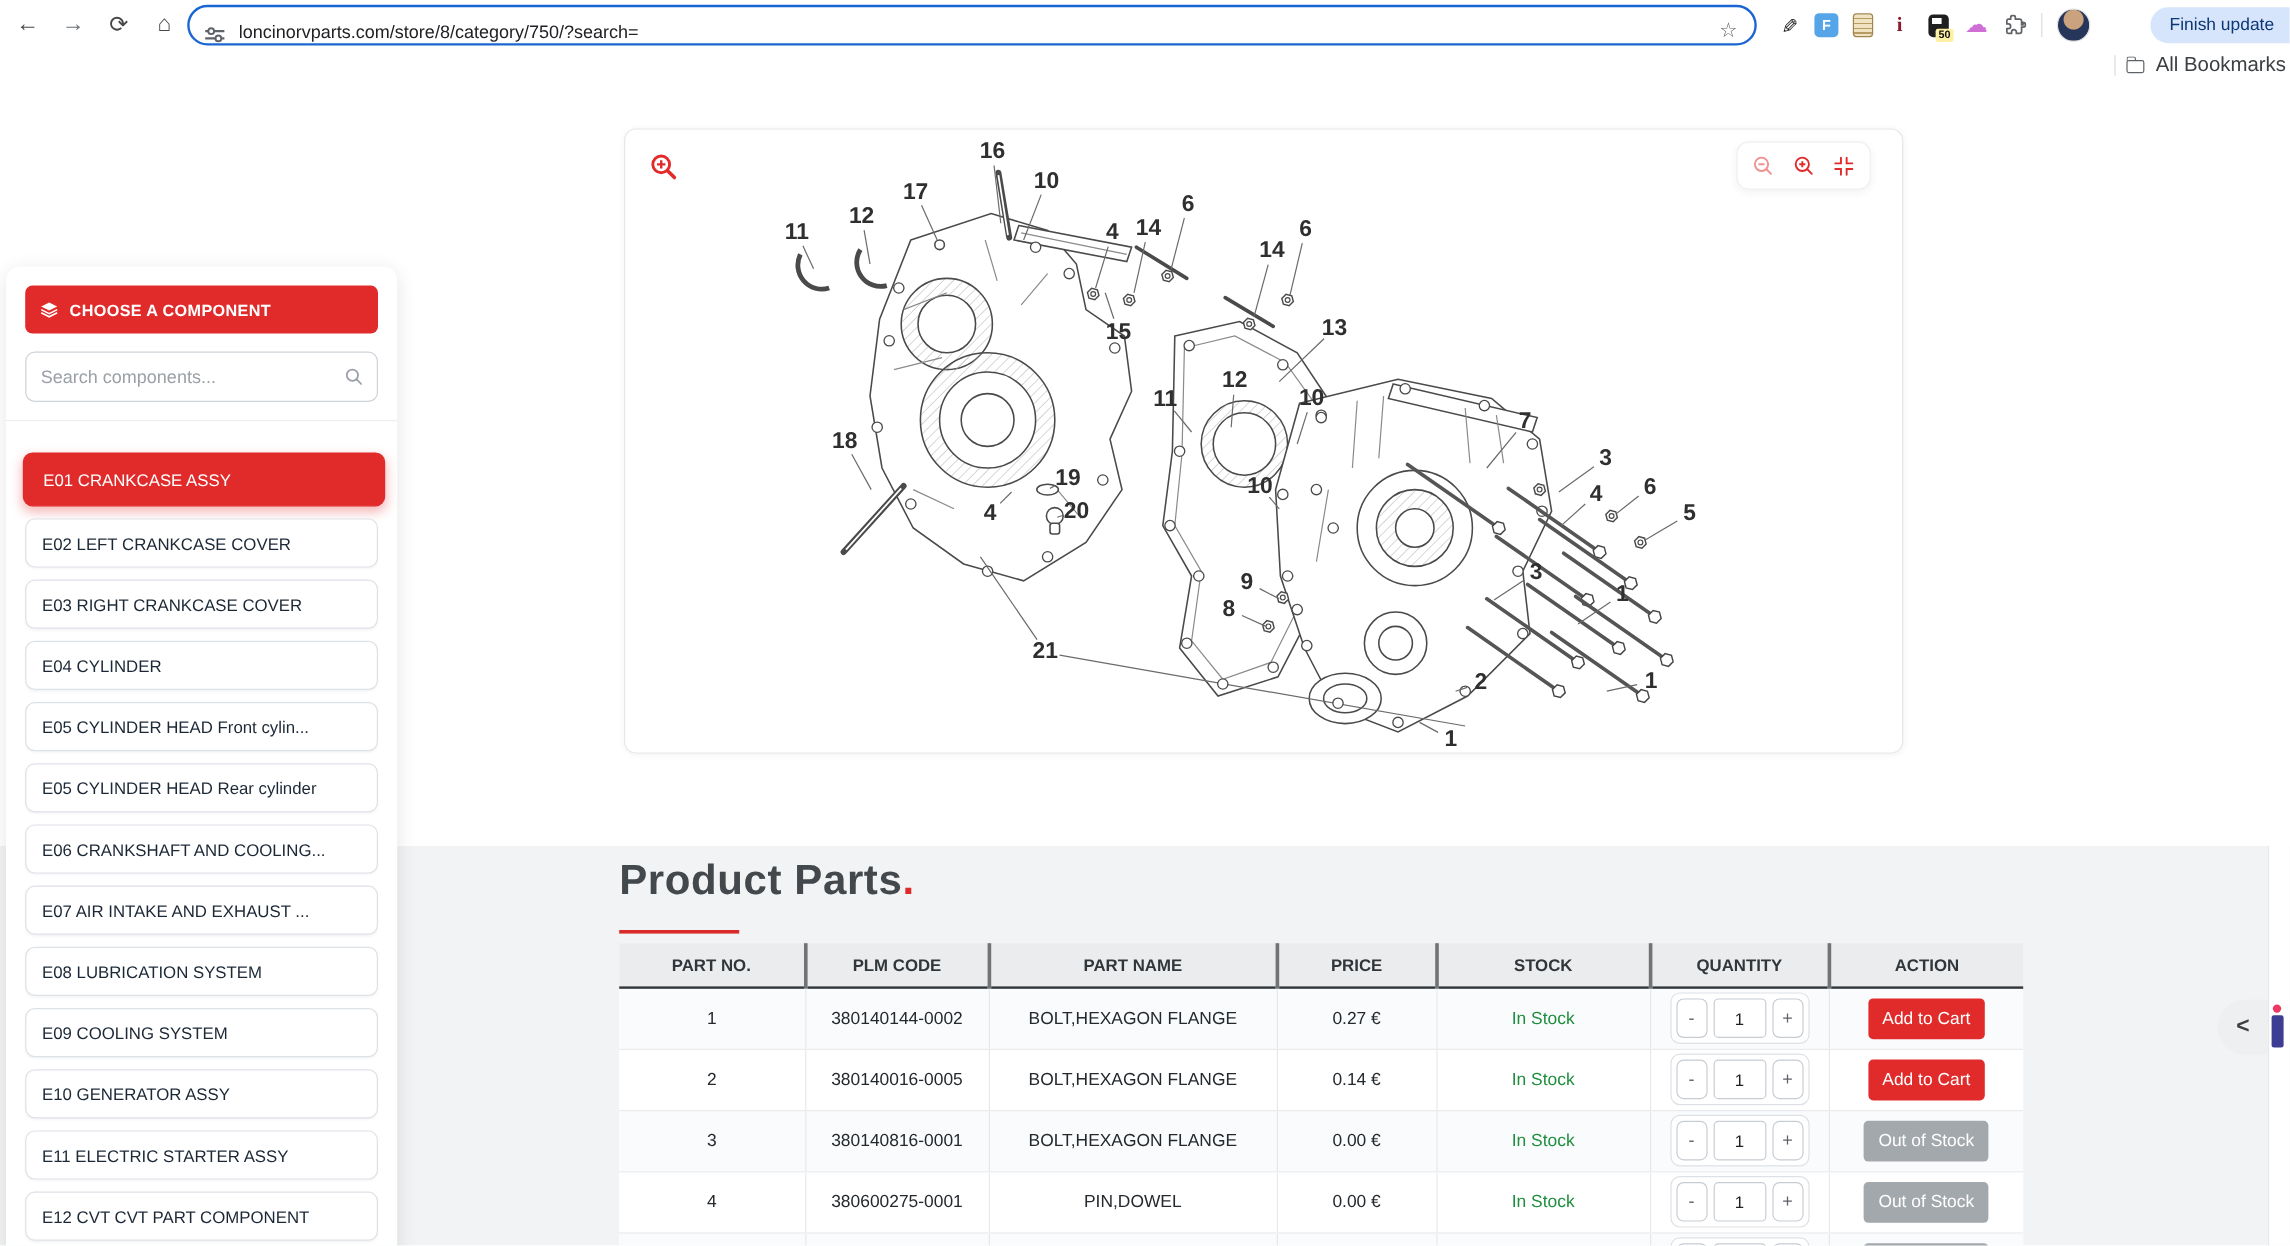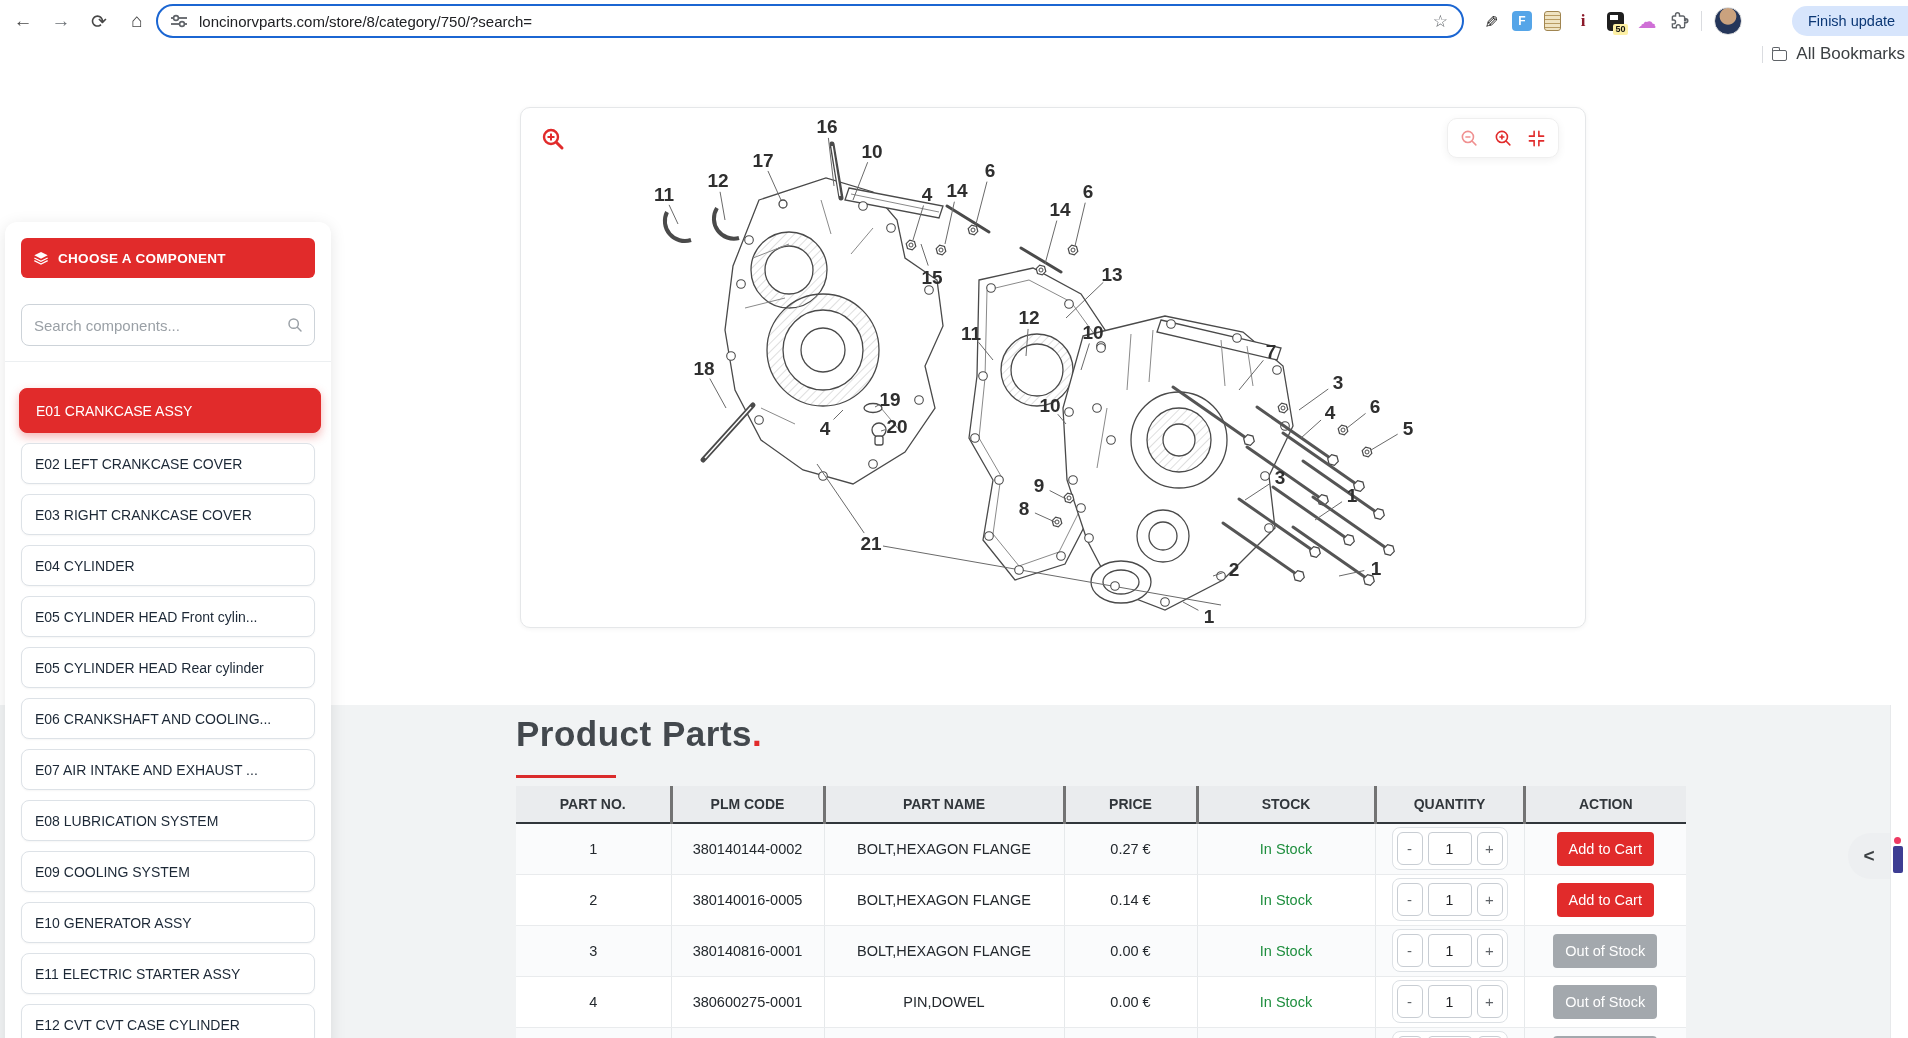--- a/index.html
+++ b/index.html
@@ -3,21 +3,21 @@
 <meta charset="utf-8">
 <style>
   * { margin:0; padding:0; box-sizing:border-box; font-family:"Liberation Sans", sans-serif; }
   html,body { width:1908px; height:1038px; overflow:hidden; background:#fff; position:relative; }
 
   
   .chrome-bar { position:absolute; top:0; left:0; width:1908px; height:42px; background:#fff; z-index:30; }
   .nav-group { position:absolute; left:6px; top:4px; display:flex; align-items:center; gap:4px; }
   .nav-btn { width:34px; height:34px; border-radius:50%; display:flex; align-items:center; justify-content:center; font-size:19px; color:#474747; cursor:pointer; }
   .nav-btn.fwd { color:#6b7075; }
-  .url-bar { position:absolute; left:156px; top:4px; width:1308px; height:34px; background:#fff; border:2px solid #1b66d2; border-radius:18px; display:flex; align-items:center; padding:0 12px 0 12px; gap:11px; }
+  .url-bar { position:absolute; left:156px; top:4px; width:1308px; height:34px; background:#fff; border:2px solid #1b66d2; border-radius:18px; display:flex; align-items:flex-end; padding:0 12px 0 12px; gap:11px; }
   .site-ctrl-icon { width:18px; height:14px; flex:0 0 auto; }
   .url-text { flex:1; font-size:15px; color:#202124; white-space:nowrap; overflow:hidden; }
   .star-icon { font-size:17px; color:#5f6368; padding:0 2px; cursor:pointer; }
   .ext-row { position:absolute; left:1480px; top:0; height:42px; display:flex; align-items:center; gap:12px; }
   .ext { width:20px; height:20px; display:flex; align-items:center; justify-content:center; cursor:pointer; position:relative; }
   .ext-pen { font-size:17px; color:#1b1b1b; transform:rotate(90deg); }
   .ext-f { background:#55a5e8; border-radius:4px; color:#fff; font-weight:bold; font-size:12px; width:20px; height:20px; }
   .ext-note { background:repeating-linear-gradient(#efe3c2 0 3px, #b89b62 3px 4px); border:1px solid #a08550; border-radius:3px; width:17px; height:20px; }
   .ext-i { color:#8b1a2a; font-family:"Liberation Serif", serif; font-weight:bold; font-size:17px; }
   .ext-50 { background:#1f1f1f; border-radius:4px; width:17px; height:19px; position:relative; }
@@ -39,21 +39,21 @@
   
   .diagram-card { position:absolute; left:520px; top:107px; width:1066px; height:521px; background:#fff; border:1px solid #e5e7e9; border-radius:10px; box-shadow:0 1px 5px rgba(0,0,0,.05); overflow:hidden; z-index:5;font-weight:bold; }
   .diagram-card svg.scene { position:absolute; left:0; top:0; }
   .zoom-hint { position:absolute; left:20px; top:19px; }
   .zoom-pill { position:absolute; top:10px; right:26px; width:112px; height:40px; background:#fff; border:1px solid #efefef; border-radius:10px; box-shadow:0 2px 8px rgba(0,0,0,.06); display:flex; align-items:center; justify-content:space-evenly; }
   .zoom-pill .zbtn { width:24px; height:24px; display:flex; align-items:center; justify-content:center; cursor:pointer; }
 
   
   .sidebar-card { position:absolute; left:5px; top:222px; width:326px; height:880px; background:#fff; border-radius:12px; box-shadow:0 3px 16px rgba(0,0,0,.10); padding:16px; z-index:10; }
   .sb-header { height:40px; background:#e12b2b; border-radius:6px; color:#fff; font-weight:bold; font-size:13.5px; letter-spacing:.3px; display:flex; align-items:center; gap:9px; padding:0 12px; }
-  .sb-search { margin-top:26px; position:relative; }
+  .sb-search { margin-top:15px; position:relative; }
   .sb-search input { width:100%; height:42px; border:1px solid #cdd3d9; border-radius:8px; padding:0 38px 0 12px; font-size:15px; color:#202124; outline:none; }
   .sb-search input::placeholder { color:#9aa0a6; }
   .sb-search .mag { position:absolute; right:12px; top:13px; }
   .sb-divider { height:1px; background:#eceff1; margin:15px -16px 0; }
   .sb-list { margin-top:26px; }
   .sb-item { height:41px; border:1px solid #dde2e7; border-radius:8px; background:#fff; display:flex; align-items:center; padding:0 13px; font-size:14px; font-weight:normal; color:#1c2836; margin-bottom:10px; cursor:pointer; box-shadow:0 1px 2px rgba(0,0,0,.04); white-space:nowrap; overflow:hidden; }
   .sb-item.active { background:#e12b2b; border-color:#e12b2b; color:#fff; height:45px; margin:0 -6px 10px -2px; padding-left:16px; box-shadow:0 4px 10px rgba(225,43,43,.35); }
 
   
   .grey-band { position:absolute; left:0; top:705px; width:1908px; height:333px; background:#f1f3f4; z-index:1; }
@@ -406,21 +406,21 @@
       <div class="sb-item">E03 RIGHT CRANKCASE COVER</div>
       <div class="sb-item">E04 CYLINDER</div>
       <div class="sb-item">E05 CYLINDER HEAD Front cylin...</div>
       <div class="sb-item">E05 CYLINDER HEAD Rear cylinder</div>
       <div class="sb-item">E06 CRANKSHAFT AND COOLING...</div>
       <div class="sb-item">E07 AIR INTAKE AND EXHAUST ...</div>
       <div class="sb-item">E08 LUBRICATION SYSTEM</div>
       <div class="sb-item">E09 COOLING SYSTEM</div>
       <div class="sb-item">E10 GENERATOR ASSY</div>
       <div class="sb-item">E11 ELECTRIC STARTER ASSY</div>
-      <div class="sb-item">E12 CVT CVT CASE CYLINDER</div>
+      <div class="sb-item">E12 CVT CVT PART COMPONENT</div>
     </div>
 </div>
 
 <div class="grey-band"></div>
 <div class="right-strip"></div>
 <div class="side-toggle">
     <span>&lt;</span>
   </div>
 <div class="i-ext-logo">
     <div class="dot"></div>

